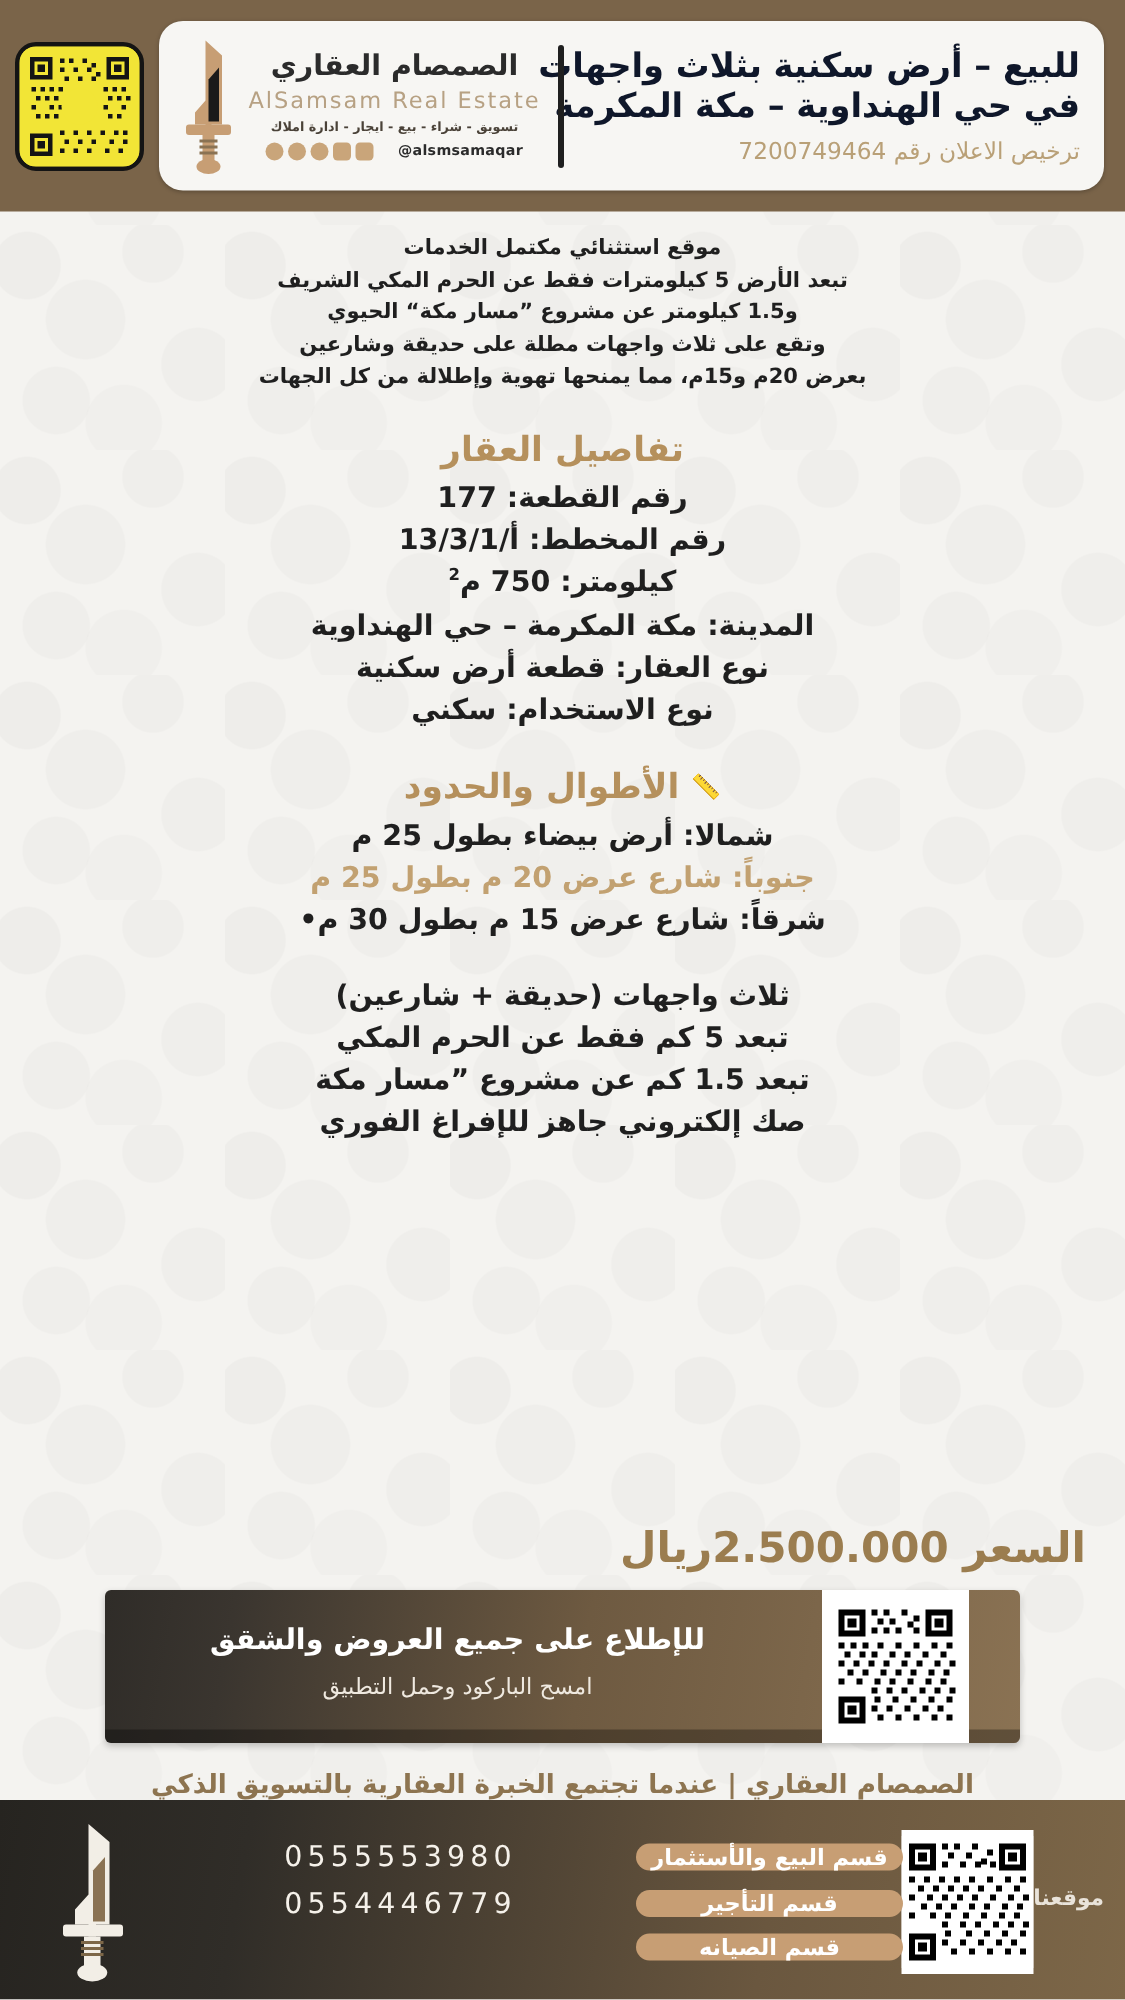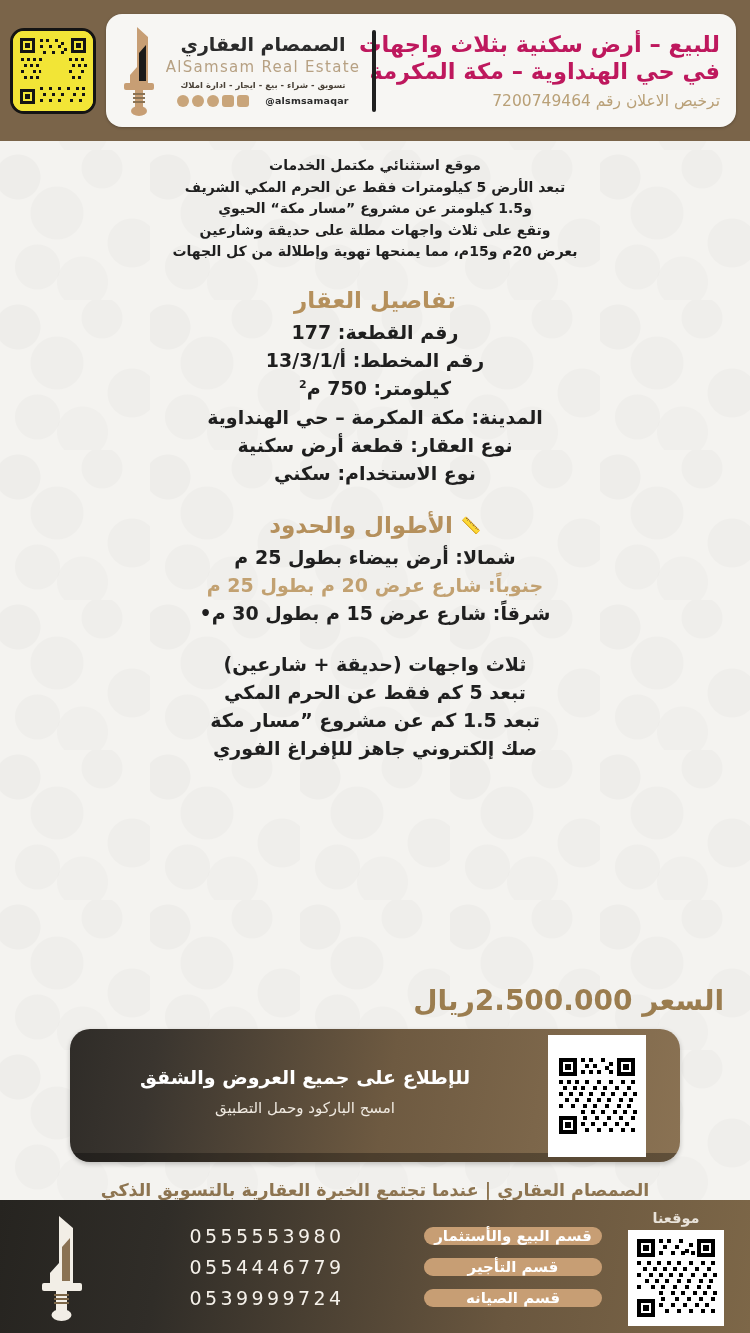--- a/index.html
+++ b/index.html
@@ -56,21 +56,21 @@
 
   .headline-block {
     flex: 1;
     text-align: right;
     padding-left: 10px;
     min-width: 0;
   }
   .headline-line {
     font-size: 22.5px;
     font-weight: bold;
-    color: #be185d;
+    color: #0f172a;
     line-height: 1.22;
     white-space: nowrap;
     letter-spacing: -0.3px;
   }
   .license-line {
     font-size: 15.5px;
     color: #b9a077;
     margin-top: 7px;
     white-space: nowrap;
   }
@@ -194,22 +194,22 @@
   .price-text {
     font-size: 28px;
     font-weight: bold;
     color: #9b7d4f;
     letter-spacing: 0.4px;
   }
 
   
   .qr-card-wrap { padding: 12px 70px 0 70px; flex: none; }
   .qr-card {
-    height: 133px;
-    border-radius: 20px;
+    height: 102px;
+    border-radius: 4px;
     background: linear-gradient(100deg, #2f2c28 0%, #3a352f 14%, #6e5a41 52%, #8a7253 100%);
     display: flex;
     align-items: center;
     position: relative;
     overflow: hidden;
     box-shadow: 0 2px 5px rgba(0,0,0,0.22);
   }
   .qr-card::after {
     content: "";
     position: absolute;
@@ -263,21 +263,21 @@
     display: flex;
     align-items: center;
     padding: 0 14px 0 20px;
     flex: none;
     margin-top: auto;
     position: relative;
   }
 
   .footer-qr-col {
     width: 120px; flex: none;
-    display: flex; flex-direction: column; align-items: center;
+    display: flex; flex-direction: row; align-items: center;
     padding-top: 2px;
   }
   .footer-qr-label {
     font-size: 14.5px;
     font-weight: bold;
     color: #e9e3da;
     margin-bottom: 4px;
   }
   .footer-qr {
     width: 96px; height: 96px;
@@ -691,21 +691,20 @@
       <div class="contact-row">
         <div class="dept-pill">قسم البيع والأستثمار</div>
         <div class="phone-num">0555553980</div>
       </div>
       <div class="contact-row">
         <div class="dept-pill">قسم التأجير</div>
         <div class="phone-num">0554446779</div>
       </div>
       <div class="contact-row">
         <div class="dept-pill">قسم الصيانه</div>
-        <div class="phone-num">0539999724</div>
       </div>
     </div>
 
     <div class="footer-sword">
       <svg width="54" height="112" viewBox="0 0 54 112" aria-hidden="true">
         <path d="M24 5 L24 52 L15 62 L15 72 L24 72 L24 80 L29 80 L29 72 L38 72 L38 17 Z" fill="#f2eee6"></path>
         <path d="M27 36 L35 27 L35 70 L27 70 Z" fill="#8a7253"></path>
         <rect x="7" y="72" width="40" height="8" rx="2" fill="#f2eee6"></rect>
         <rect x="21" y="80" width="11" height="20" fill="#f2eee6"></rect>
         <rect x="19" y="83" width="15" height="2" fill="#7d6748"></rect>

